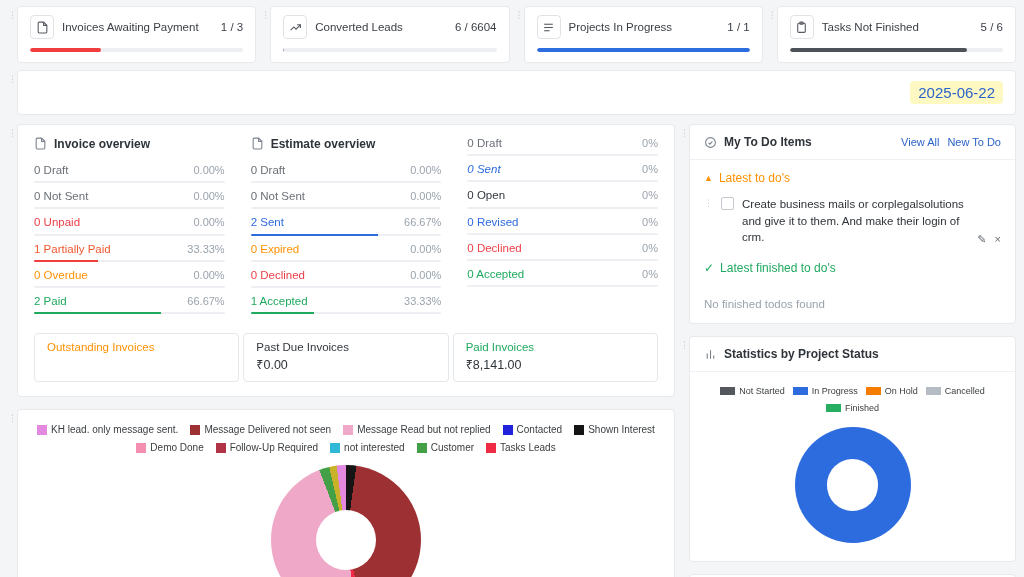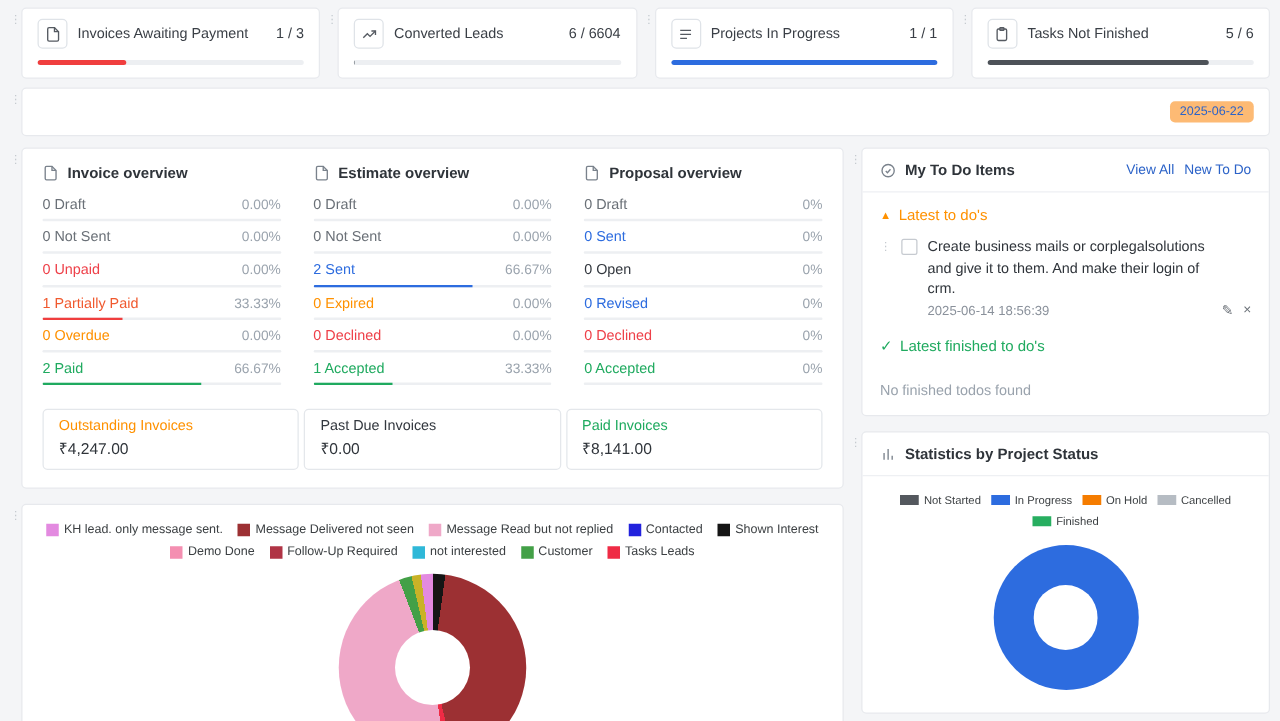--- a/index.html
+++ b/index.html
@@ -19,32 +19,32 @@
   .icon-box{width:24px;height:24px;border:1px solid #dfe3e8;border-radius:4px;
             display:flex;align-items:center;justify-content:center;flex:0 0 24px}
   .stat-label{font-size:11.5px;color:#3a3f46;white-space:nowrap;overflow:hidden}
   .stat-value{margin-left:auto;font-size:11.5px;color:#3a3f46;white-space:nowrap;padding-left:6px}
   .bar-track{height:4px;border-radius:2px;background:#edeff2;margin-top:9px;overflow:hidden}
   .bar-fill{height:100%;border-radius:2px}
 
   
   .appt-row{margin-bottom:9px}
   .appt-card{display:flex;align-items:center;padding:10px 12px;font-size:13px;color:#2b2f36}
-  .appt-badge{margin-left:auto;background:#fdba74;color:#2c63c8;font-size:10px;
+  .appt-badge{margin-left:auto;background:#fef9c3;color:#2c63c8;font-size:15px;
               padding:3px 8px;border-radius:4px;cursor:pointer}
 
   
   .main{display:flex;gap:5px;align-items:flex-start}
   .col-left{flex:1;min-width:0;display:flex;flex-direction:column;gap:12px}
   .col-right{flex:0 0 336px;display:flex;flex-direction:column;gap:12px}
 
   
   .ov-card{padding:12px 16px 14px}
   .ov-grid{display:grid;grid-template-columns:1fr 1fr 1fr;column-gap:26px}
-  .ov-head{display:flex;align-items:flex-end;gap:7px;margin-bottom:13px}
+  .ov-head{display:flex;align-items:flex-start;gap:7px;margin-bottom:13px}
   .ov-title{font-size:12px;font-weight:bold;color:#2f343a}
   .ov-row{margin-bottom:7px}
   .ov-line{display:flex;justify-content:space-between;align-items:baseline;margin-bottom:4px;line-height:1.15}
   .ov-label{font-size:11.5px;cursor:pointer}
   .ov-pct{font-size:11px;color:#9aa3ad}
   .mini-track{height:2px;background:#edeff2;border-radius:1px;overflow:hidden}
   .mini-fill{height:100%}
   .fin-row{display:flex;gap:4px;margin-top:12px}
   .fin-box{flex:1;border:1px solid #e4e7eb;border-radius:4px;padding:7px 12px 8px}
   .fin-title{font-size:11.5px}
@@ -332,42 +332,35 @@
                       <span class="ov-pct">33.33%</span>
                     </div>
                     <div class="mini-track">
                       <div class="mini-fill" style="background: rgb(31, 170, 95); width: 33.33%;"></div>
                     </div>
                   </div>
                 </div>
             </div>
 
             <div class="ov-col">
-              <div class="ov-head">
-                <svg class="sicon" width="13" height="13" viewBox="0 0 24 24" fill="none" stroke="#7a828c" stroke-width="2">
-                    <path d="M14 2H6a2 2 0 0 0-2 2v16a2 2 0 0 0 2 2h12a2 2 0 0 0 2-2V8z"></path>
-                    <path d="M14 2v6h6"></path>
-                  </svg>
-                <span class="ov-title">Proposal overview</span>
-              </div>
               <div>
 
                   <div class="ov-row">
                     <div class="ov-line">
                       <span class="ov-label" style="color: rgb(106, 112, 119);">0 Draft</span>
                       <span class="ov-pct">0%</span>
                     </div>
                     <div class="mini-track">
                       <div class="mini-fill" style="background: rgb(106, 112, 119); width: 0%;"></div>
                     </div>
                   </div>
 
                   <div class="ov-row">
                     <div class="ov-line">
-                      <span class="ov-label" style="color: rgb(45, 108, 223);">0 Sent</span>
+                      <span class="ov-label" style="color: rgb(45, 108, 223); font-style: italic;">0 Sent</span>
                       <span class="ov-pct">0%</span>
                     </div>
                     <div class="mini-track">
                       <div class="mini-fill" style="background: rgb(45, 108, 223); width: 0%;"></div>
                     </div>
                   </div>
 
                   <div class="ov-row">
                     <div class="ov-line">
                       <span class="ov-label" style="color: rgb(50, 55, 62); text-align: center;">0 Open</span>
@@ -407,21 +400,20 @@
                       <div class="mini-fill" style="background: rgb(31, 170, 95); width: 0%;"></div>
                     </div>
                   </div>
                 </div>
             </div>
           </div>
 
           <div class="fin-row">
             <div class="fin-box">
               <div class="fin-title" style="color: rgb(255, 145, 0);">Outstanding Invoices</div>
-              <div class="fin-amount">₹4,247.00</div>
             </div>
             <div class="fin-box">
               <div class="fin-title" style="color: rgb(50, 55, 62);">Past Due Invoices</div>
               <div class="fin-amount">₹0.00</div>
             </div>
             <div class="fin-box">
               <div class="fin-title" style="color: rgb(31, 170, 95);">Paid Invoices</div>
               <div class="fin-amount">₹8,141.00</div>
             </div>
           </div>
@@ -511,21 +503,20 @@
               <span class="warn-tri">▲</span>
               <span>Latest to do's</span>
             </div>
             <div>
 
                 <div class="todo-item">
                   <span class="todo-drag">⋮</span>
                   <span class="checkbox"></span>
                   <div class="todo-main">
                     <div class="todo-text">Create business mails or corplegalsolutions and give it to them. And make their login of crm.</div>
-                    <div class="todo-date">2025-06-14 18:56:39</div>
                   </div>
                   <span class="todo-icons">
                     <span>✎</span>
                     <span>×</span>
                   </span>
                 </div>
               </div>
             <div class="done-head">
               <span>✓</span>
               <span>Latest finished to do's</span>

